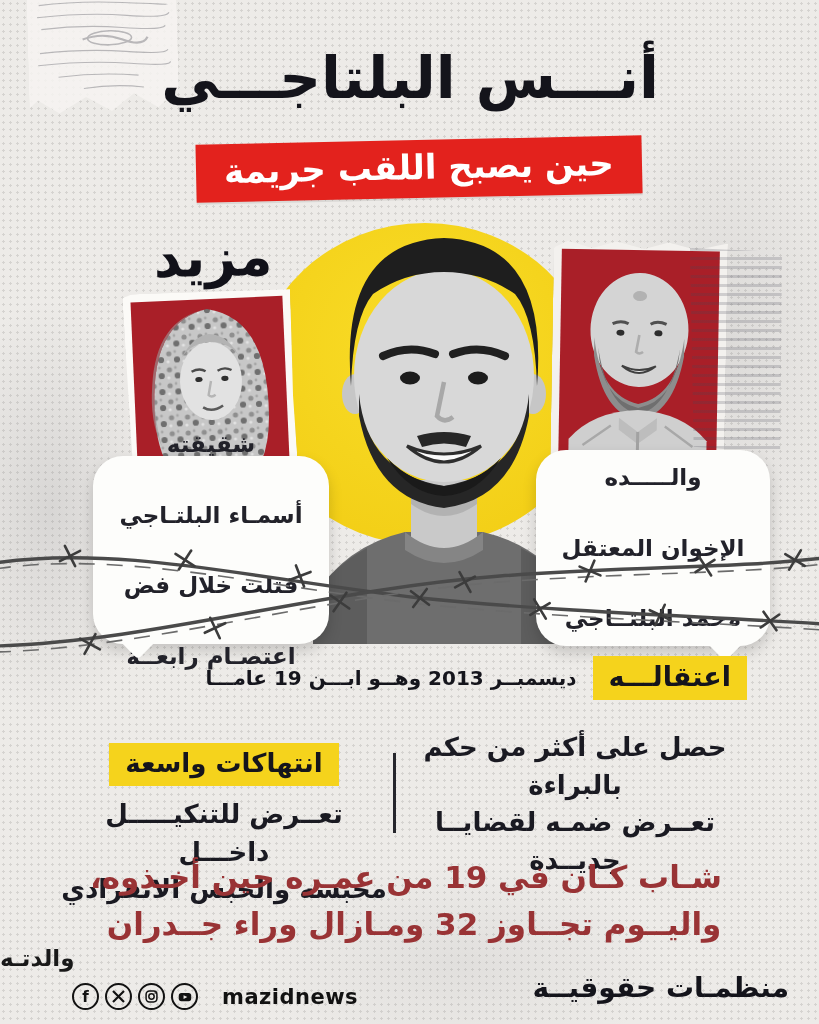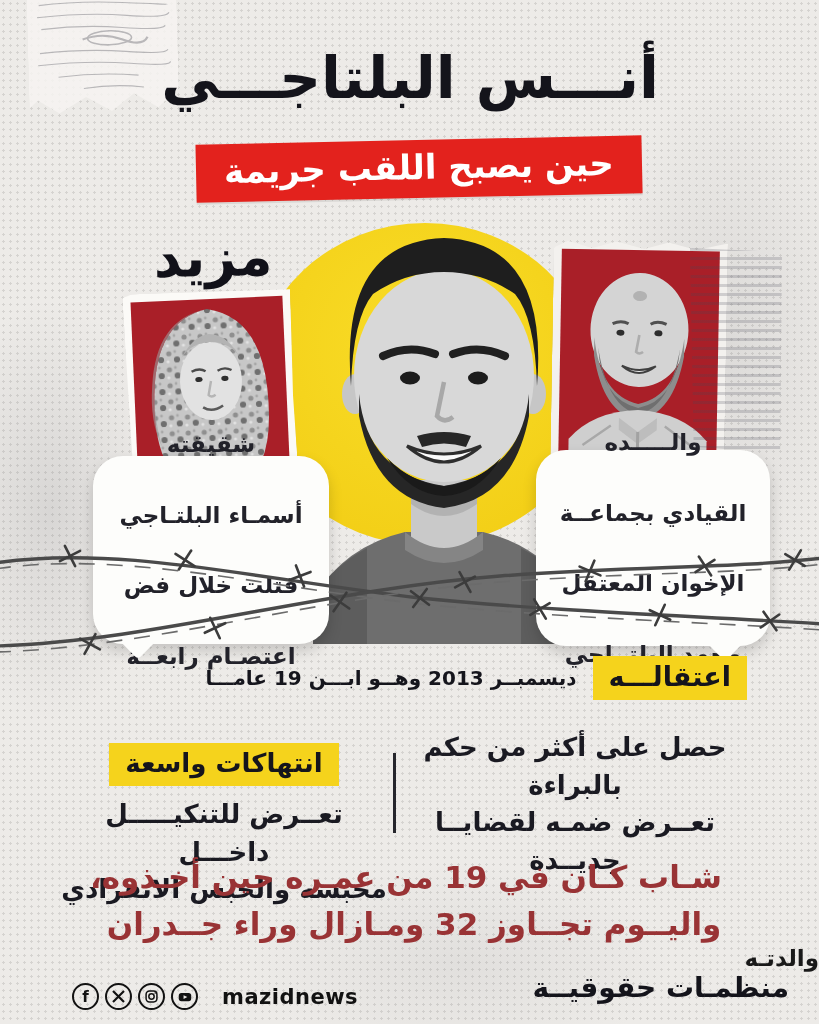--- a/index.html
+++ b/index.html
@@ -119,21 +119,21 @@
   
   .quote{
     position:absolute;top:854px;left:40px;width:740px;z-index:7;
     text-align:center;direction:rtl;
     color:#993335;font-size:31px;font-weight:bold;line-height:1.5;
   }
   .qmark{font-size:46px;line-height:0;position:relative;top:10px;letter-spacing:-2px;}
   .qmark.open{color:#c23a31;margin-left:8px;}
   .qmark.close{color:#8f8f8f;margin-right:8px;}
   .attribution{
-    position:absolute;top:945px;left:0;width:819px;text-align:right;
+    position:absolute;top:945px;left:0;width:819px;text-align:left;
     font-size:23px;font-weight:bold;color:#191919;direction:rtl;
   }
 
   
   .social{position:absolute;left:72px;top:983px;display:flex;align-items:center;gap:6px;direction:ltr;}
   .sicon{
     width:27px;height:27px;border:2.4px solid #121212;border-radius:50%;
     display:flex;align-items:center;justify-content:center;box-sizing:border-box;
     color:#121212;font-weight:bold;font-size:15px;background:transparent;cursor:pointer;
   }
@@ -252,21 +252,20 @@
     <div class="tail"></div>
     <span>شقيقته</span>
     <span>أسمـاء البلتـاجي</span>
     <span>قتلت خلال فض</span>
     <span>اعتصـام رابعــة</span>
   </div>
 
   <div class="bubble father-b">
     <div class="tail"></div>
     <span>والـــــده</span>
-    <span>القيادي بجماعــة</span>
     <span>الإخوان المعتقل</span>
     <span>محمد البلتــاجي</span>
   </div>
 
   <div class="wire">
     <svg viewBox="0 0 819 140" fill="none">
       <g stroke="#4a4a4a" stroke-width="3.4">
         <path d="M-5 45 C120 26 260 62 420 80 C560 94 700 98 824 106"></path>
         <path d="M-5 51 C120 32 260 68 420 86 C560 100 700 104 824 112" stroke-width="1.6" stroke="#6b6b6b" stroke-dasharray="16 12"></path>
         <path d="M-5 128 C150 124 320 72 500 58 C640 48 740 50 824 40"></path>

